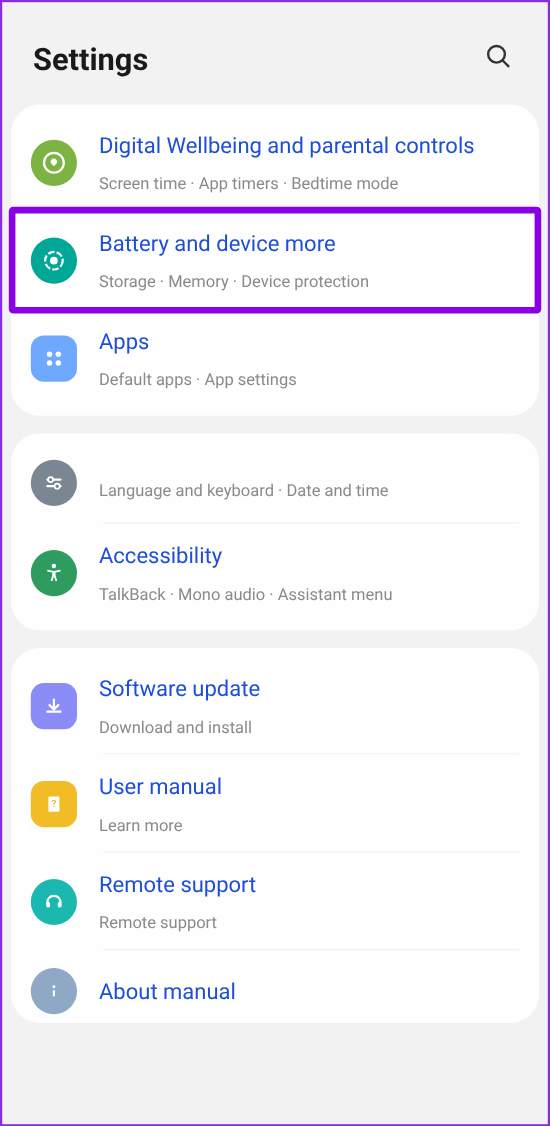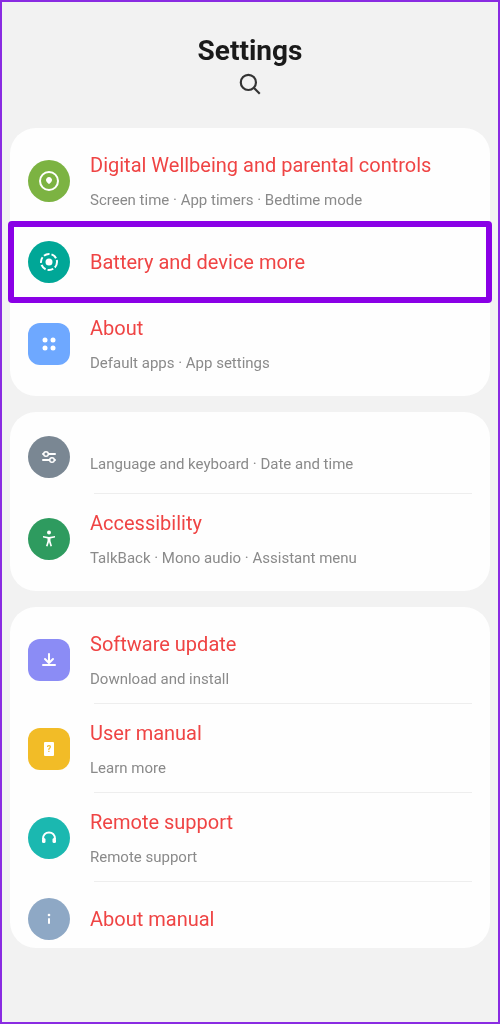--- a/index.html
+++ b/index.html
@@ -11,23 +11,22 @@
       border: 2px solid #8a2be2;
       overflow: hidden;
       position: relative;
     }
     .container {
       padding: 0 8px;
     }
     .header {
       display: flex;
       justify-content: space-between;
-      align-items: center;
+      align-items: flex-end;
       padding: 32px 20px 24px 20px;
-      flex-direction: column;
     }
     .header-title {
       font-size: 28px;
       font-weight: 700;
       color: #1a1a1a;
     }
     .search-btn {
       background: none;
       border: none;
       cursor: pointer;
@@ -73,21 +72,21 @@
     .icon-battery { background: #00a797; }
     .icon-apps { background: #6ea8ff; }
     .icon-general { background: #7a8793; }
     .icon-accessibility { background: #2e9b5f; }
     .icon-software { background: #8b8cf5; }
     .icon-manual { background: #f2bc27; }
     .icon-remote { background: #1bb8b0; }
     .text-wrap { flex: 1; min-width: 0; }
     .item-title {
       font-size: 20px;
-      color: #ef4444;
+      color: #1d4ed8;
       font-weight: 400;
       line-height: 1.3;
     }
     .item-subtitle {
       font-size: 15px;
       color: #8a8a8a;
       margin-top: 13px;
     }
     .highlight-box {
       position: absolute;
@@ -128,34 +127,35 @@
     <div class="setting-item" style="position:relative;">
       <div class="highlight-box" style="left:-2px;right:-2px;top:-4px;bottom:-4px;"></div>
       <div class="icon-wrap icon-battery">
         <svg viewBox="0 0 24 24">
             <circle cx="12" cy="12" r="8" fill="none" stroke="white" stroke-width="2" stroke-dasharray="6 2"></circle>
             <circle cx="12" cy="12" r="3.5" fill="white"></circle>
           </svg>
       </div>
       <div class="text-wrap">
         <div class="item-title">Battery and device more</div>
+        <div class="item-subtitle">Storage  ·  Memory  ·  Device protection</div>
       </div>
     </div>
 
     <div class="setting-item">
       <div class="icon-wrap square icon-apps">
         <svg viewBox="0 0 24 24">
             <circle cx="8" cy="8" r="2.5" fill="white"></circle>
             <circle cx="16" cy="8" r="2.5" fill="white"></circle>
             <circle cx="8" cy="16" r="2.5" fill="white"></circle>
             <circle cx="16" cy="16" r="2.5" fill="white"></circle>
           </svg>
       </div>
       <div class="text-wrap">
-        <div class="item-title">About</div>
+        <div class="item-title">Apps</div>
         <div class="item-subtitle">Default apps  ·  App settings</div>
       </div>
     </div>
   </div>
 
   <div class="section">
     <div class="setting-item">
       <div class="icon-wrap icon-general">
         <svg viewBox="0 0 24 24">
             <rect x="5" y="8" width="14" height="2" rx="1" fill="white"></rect>

